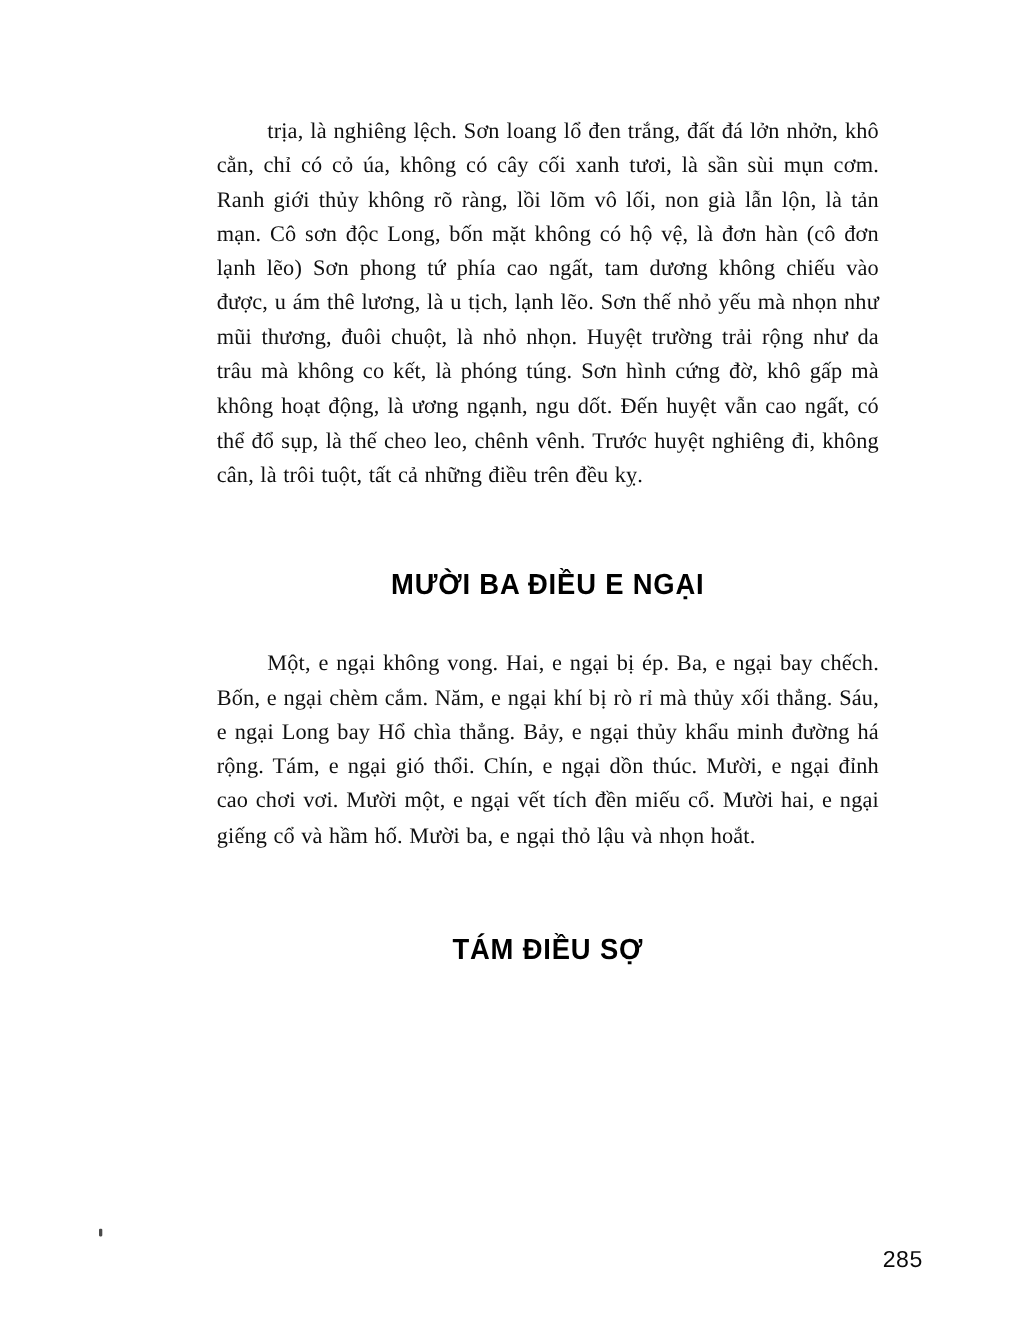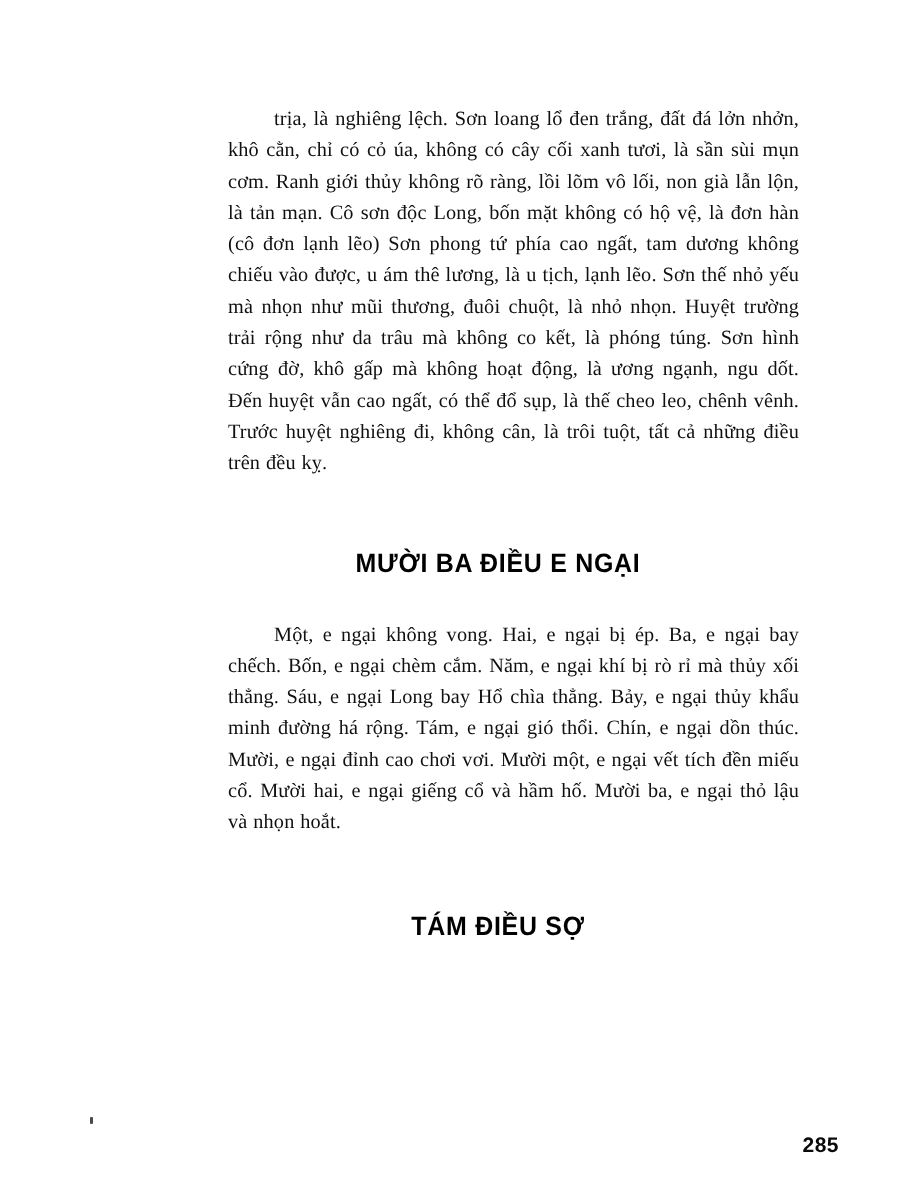--- a/index.html
+++ b/index.html
@@ -36,21 +36,20 @@
     letter-spacing: 0.15px;
     word-spacing: 0.6px;
     text-indent: 46px;
     color: #101010;
   }
 
   
   .body-para, .section-heading, .page-number {
     -webkit-font-smoothing: antialiased;
     text-rendering: geometricPrecision;
-    margin-left: 31px;
   }
 
   .section-heading {
     margin: 0;
     text-align: center;
     font-family: "Liberation Sans", "DejaVu Sans", sans-serif;
     font-weight: bold;
     font-size: 26.5px;
     line-height: 34px;
     letter-spacing: 0.8px;
@@ -63,21 +62,21 @@
   .gap-after-h1  { height: 40px; }
   .gap-before-h2 { height: 70px; }
   .gap-after-h2  { height: 42px; }
 
   
   .page-number {
     position: absolute;
     right: 82px;
     bottom: 42px;
     font-family: "Liberation Sans", "DejaVu Sans", sans-serif;
-    font-weight: bold;
+    font-weight: normal;
     font-size: 21px;
     letter-spacing: 0.5px;
     color: #0a0a0a;
   }
 
   
   .scan-speck {
     position: absolute;
     left: 90px;
     top: 1117px;

